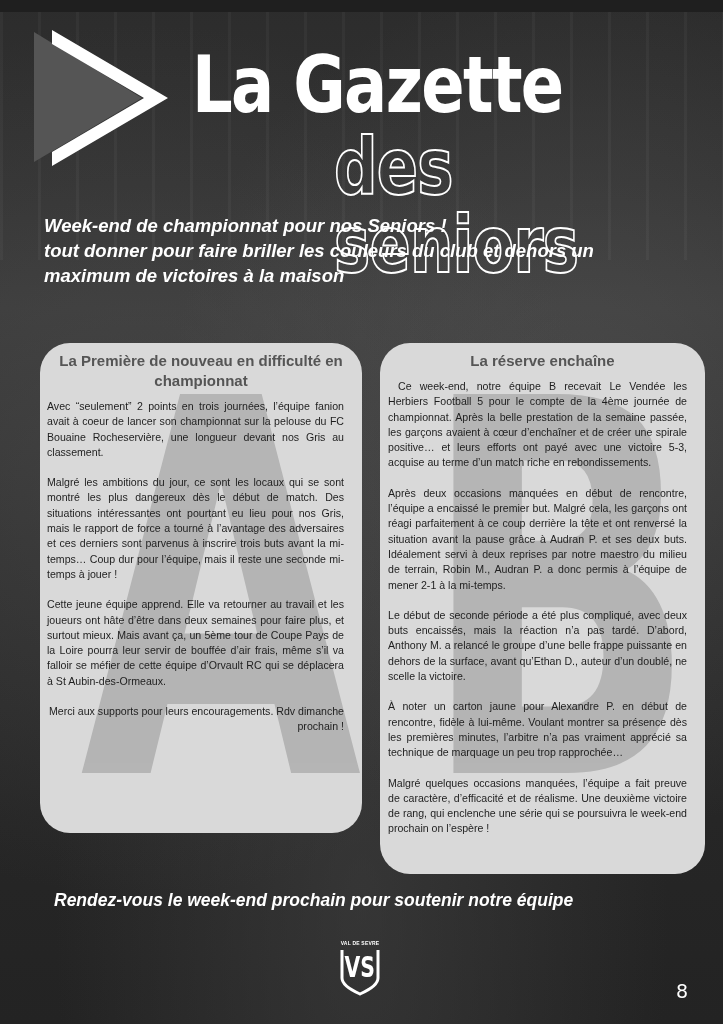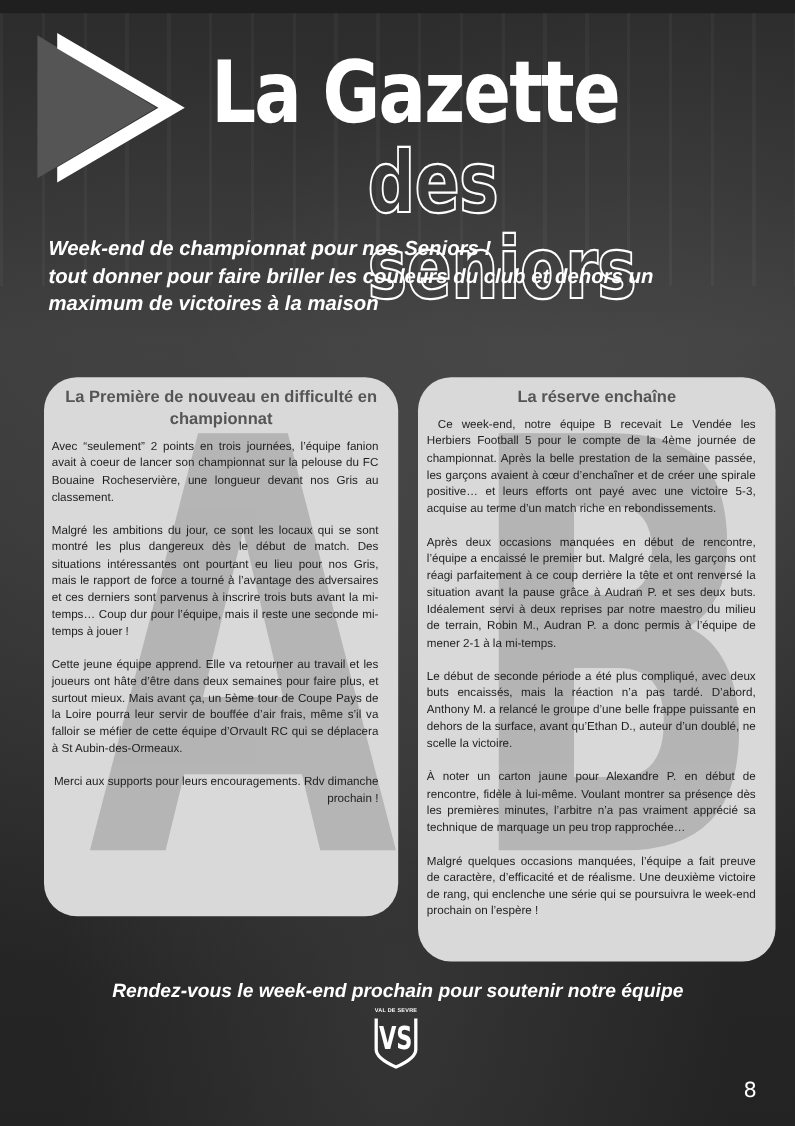--- a/index.html
+++ b/index.html
@@ -63,22 +63,22 @@
   .card-a .card-body { padding: 0 18px 0 7px; }
   .para {
     font-size: 10.6px; line-height: 15.3px; text-align: justify; margin: 0 0 15px;
   }
   .card-b .para:first-child { text-indent: 10px; }
   .outro {
     position: absolute; left: 54px; top: 888px; width: 640px;
     color: #fff; font-weight: bold; font-style: italic;
     font-size: 17.5px; line-height: 24px;
   }
-  .outro div { white-space: nowrap; margin-left: 48px; }
-  .club-logo { position: absolute; left: 336px; top: 916px; width: 48px; height: 56px; }
+  .outro div { white-space: nowrap; }
+  .club-logo { position: absolute; left: 336px; top: 940px; width: 48px; height: 56px; }
   .club-logo .club-name {
     position: absolute; top: 0; left: 0; width: 48px; text-align: center;
     color: #fff; font-size: 5px; font-weight: bold; letter-spacing: 0.2px;
   }
   .page-number {
     position: absolute; left: 676px; top: 980px; color: #fff;
     font-family: "DejaVu Sans", sans-serif; font-size: 19px;
   }
 </style>
 </head>

